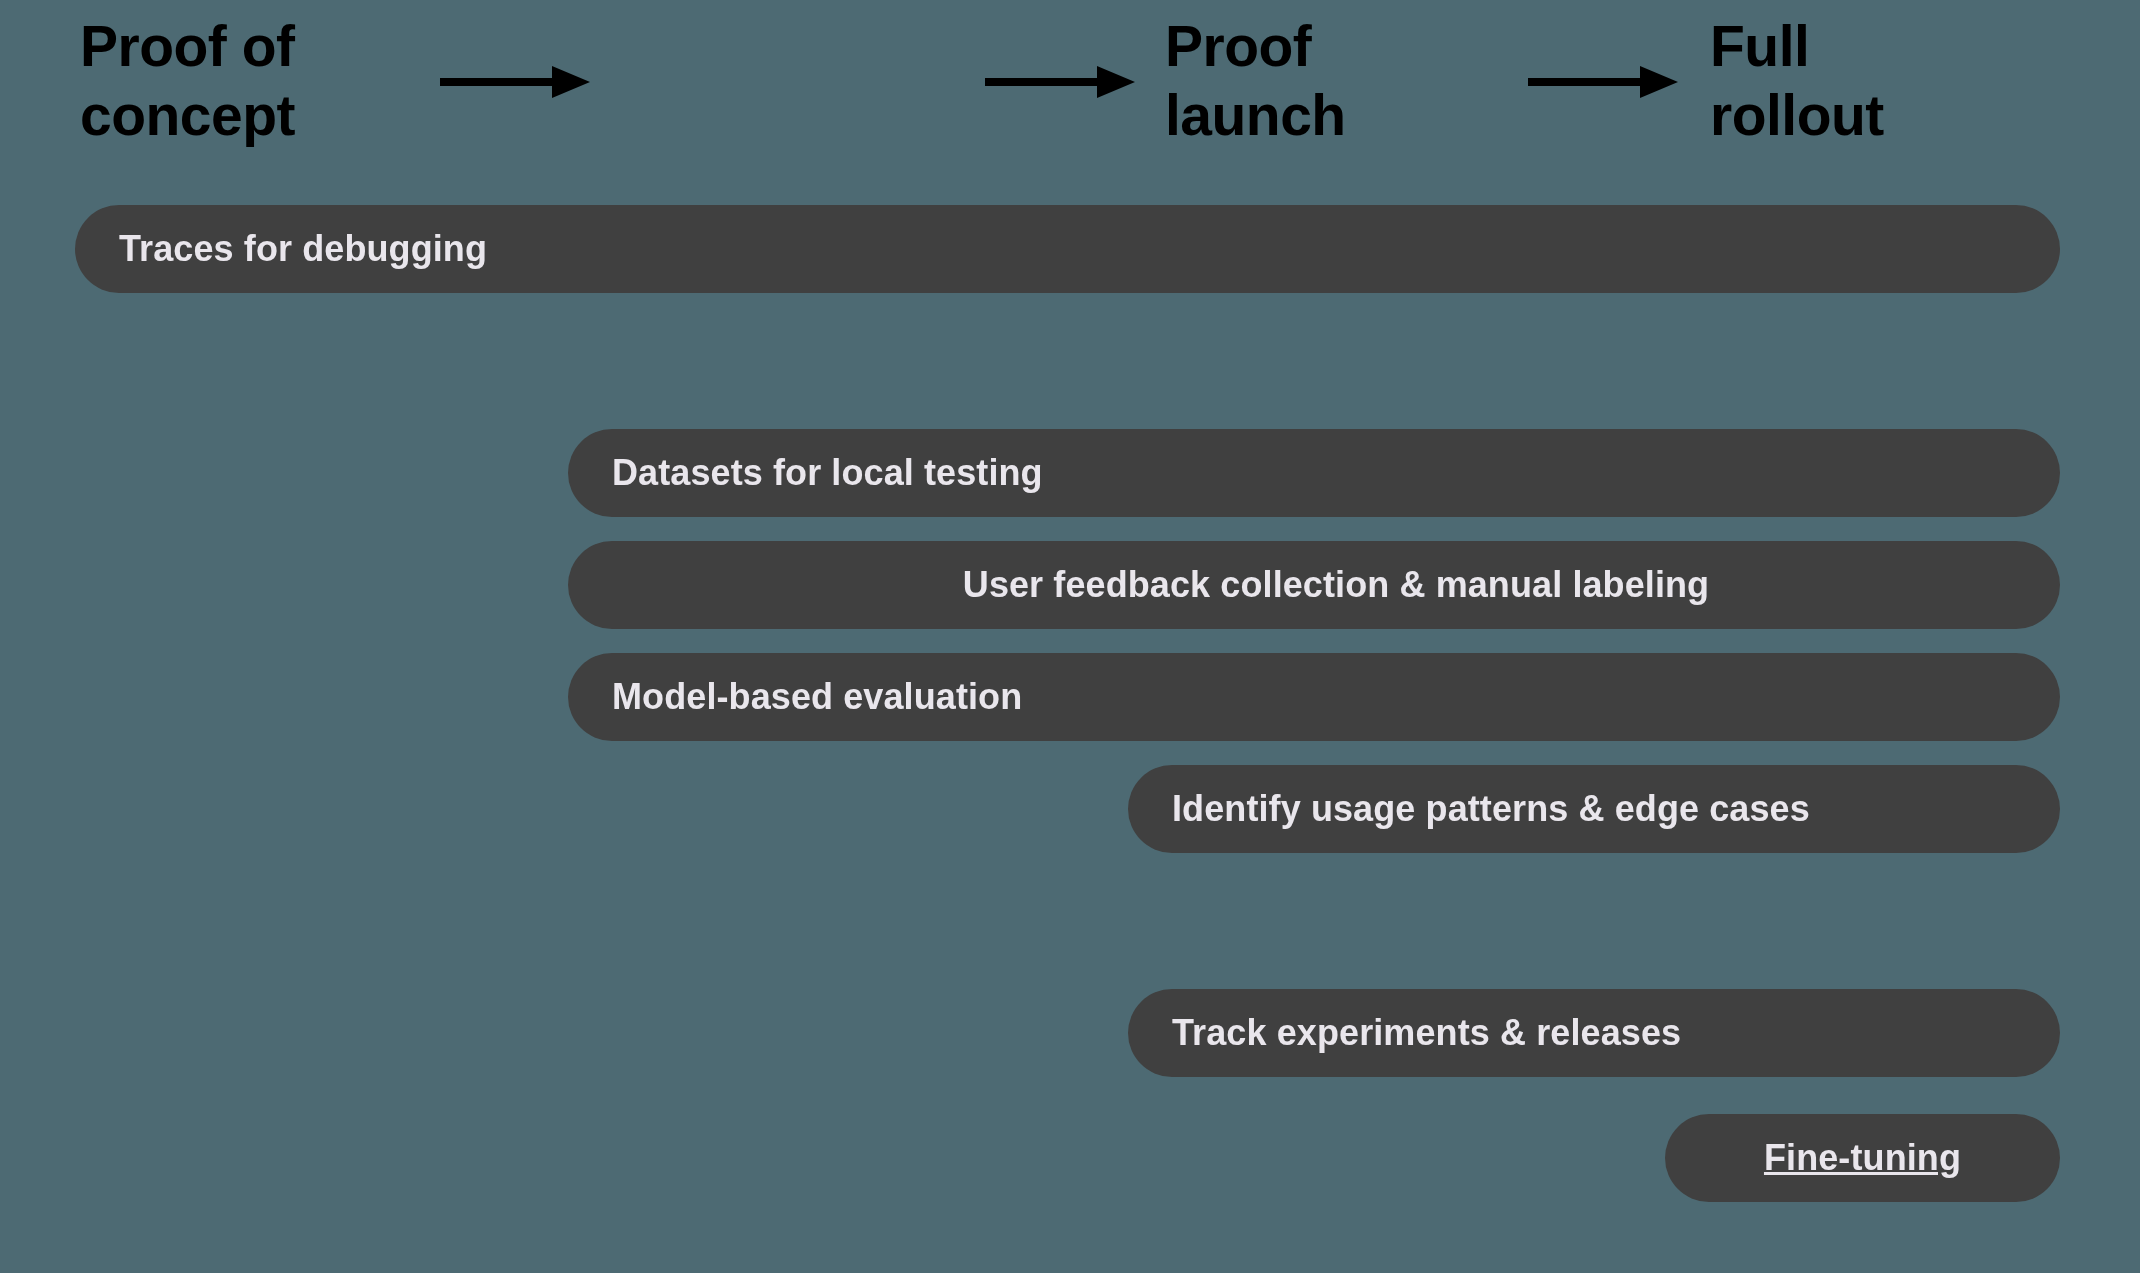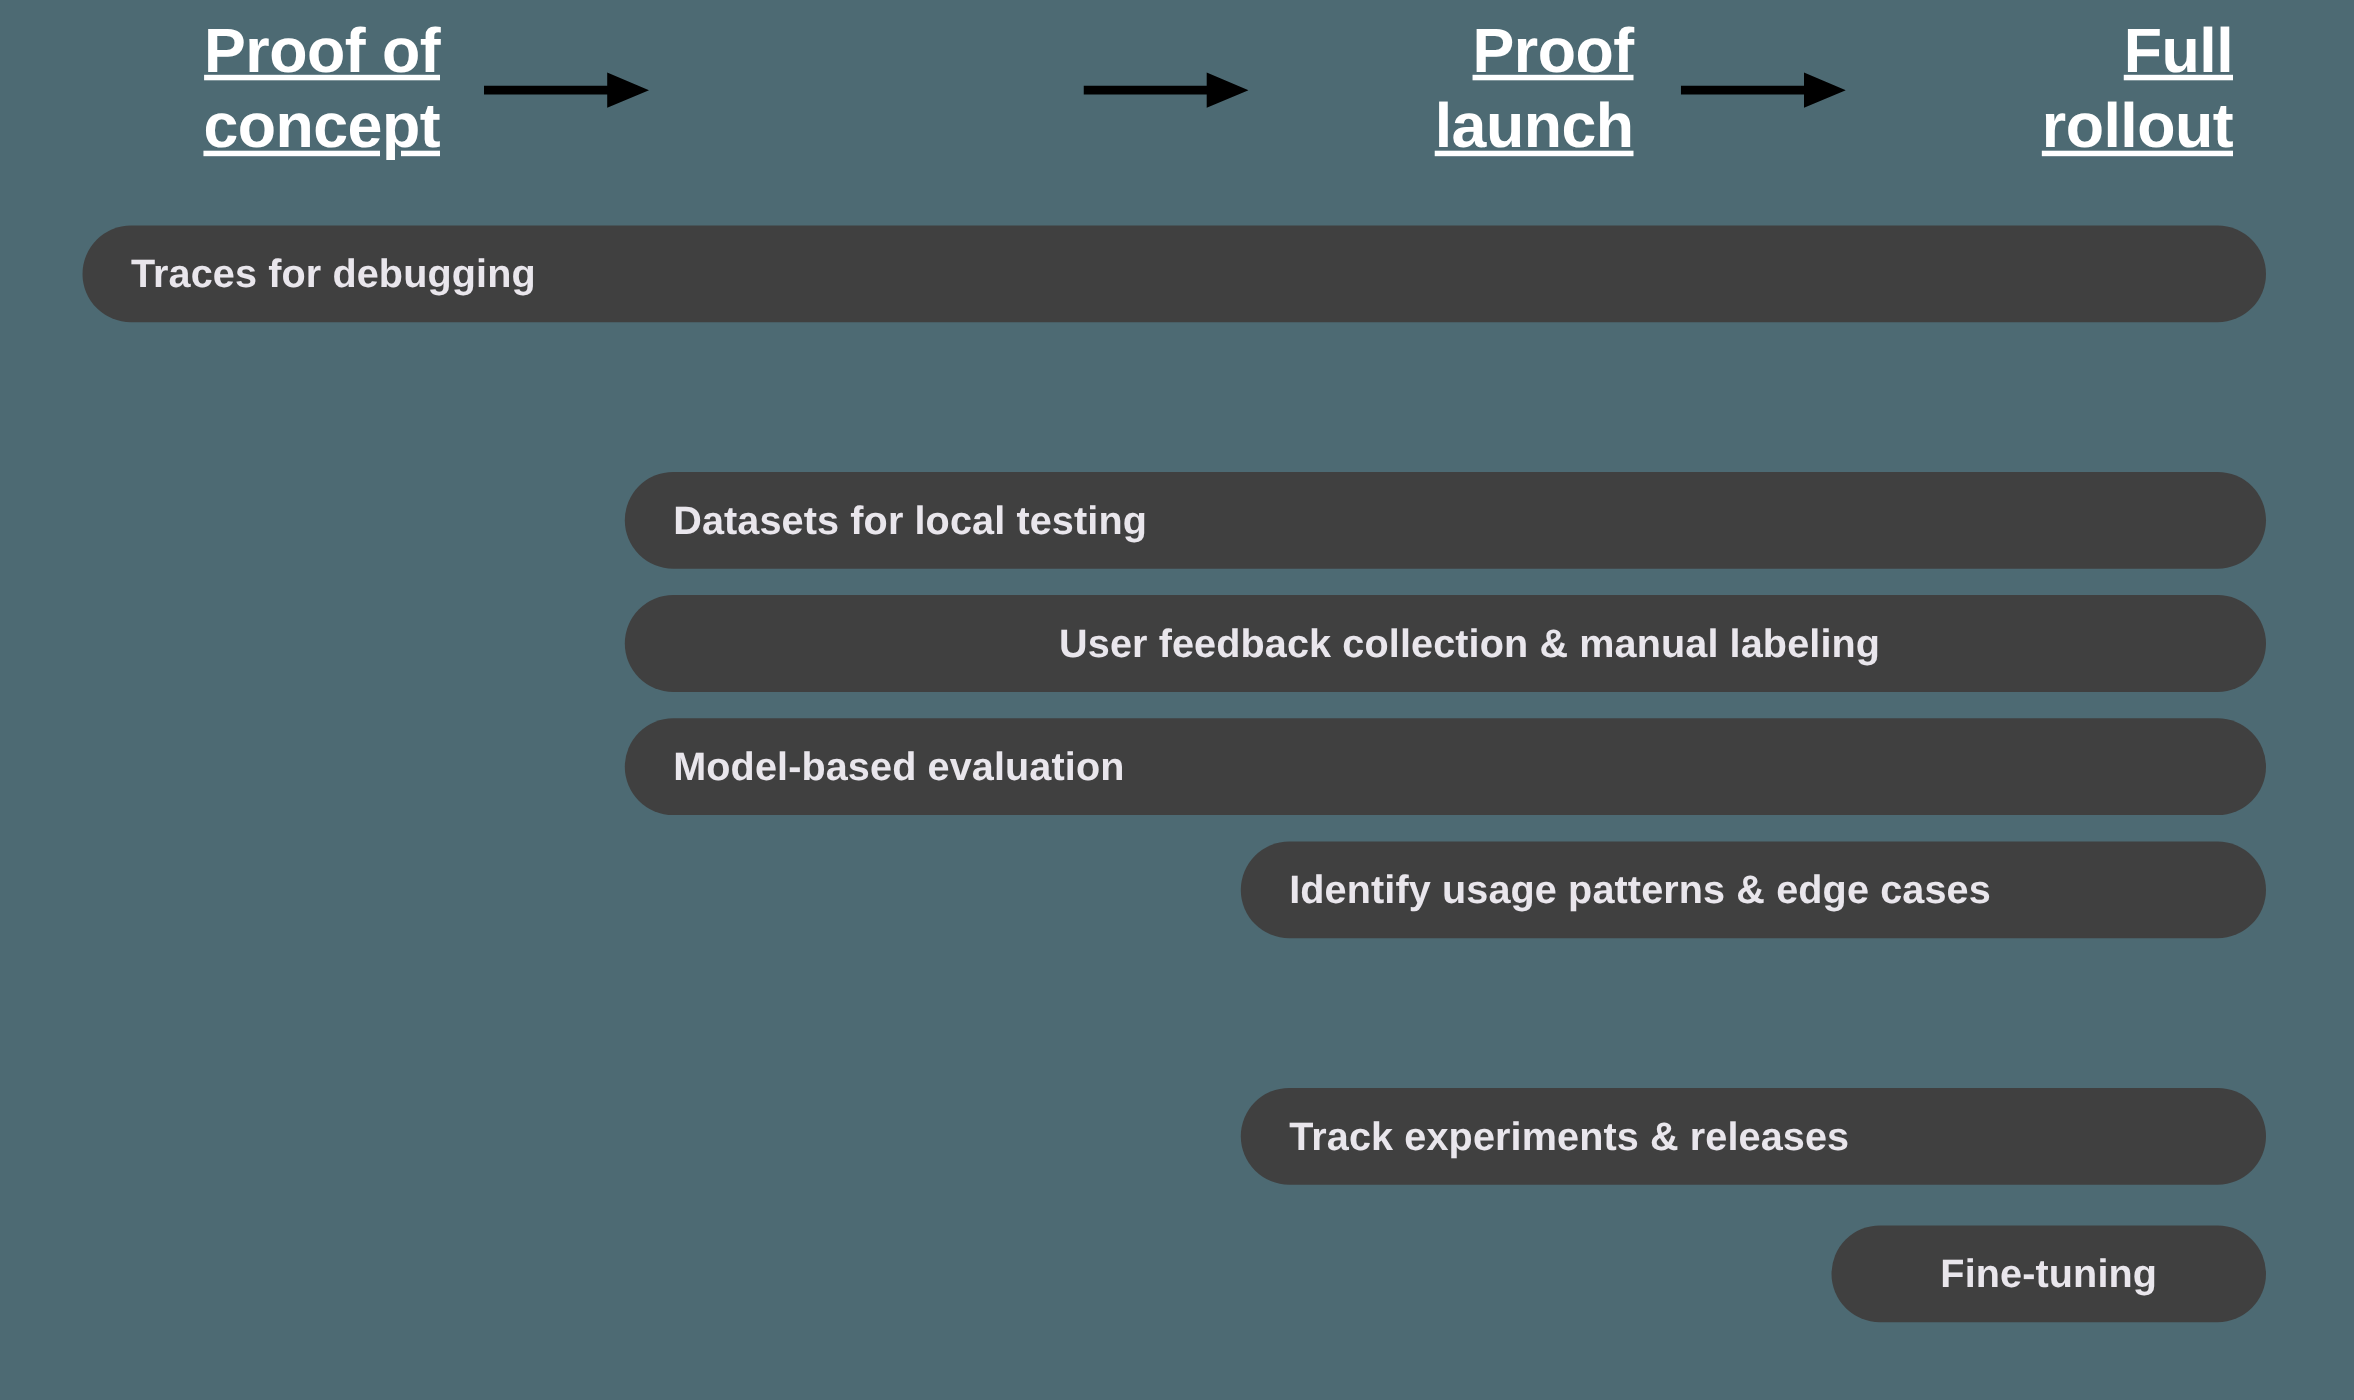--- a/index.html
+++ b/index.html
@@ -23,28 +23,27 @@
   .phase-row {
     position: absolute;
     left: 0;
     top: 0;
     width: 2140px;
     height: 170px;
   }
   .phase-label {
     position: absolute;
     top: 12px;
-    text-align: right;
-    color: #ffffff;
+    text-align: left;
+    color: #000000;
     font-weight: bold;
     font-size: 57px;
     line-height: 69px;
     letter-spacing: -0.5px;
     white-space: pre-line;
-    text-decoration: underline;
   }
   .phase-arrow {
     position: absolute;
     top: 60px;
     height: 44px;
   }
   .phase-arrow svg { display: block; }
 
   
   .bar {
@@ -62,20 +61,21 @@
     font-size: 36px;
     line-height: 40px;
     white-space: nowrap;
     padding-left: 44px;
     letter-spacing: 0.1px;
   }
   .bar-label.center {
     padding-left: 0;
     width: 100%;
     text-align: center;
+    text-decoration: underline;
   }
 </style>
 </head>
 <body>
 
 <div id="stage">
 
   <div class="phase-row">
 
     <div class="phase-label" style="left:80px; width:320px;">Proof of

